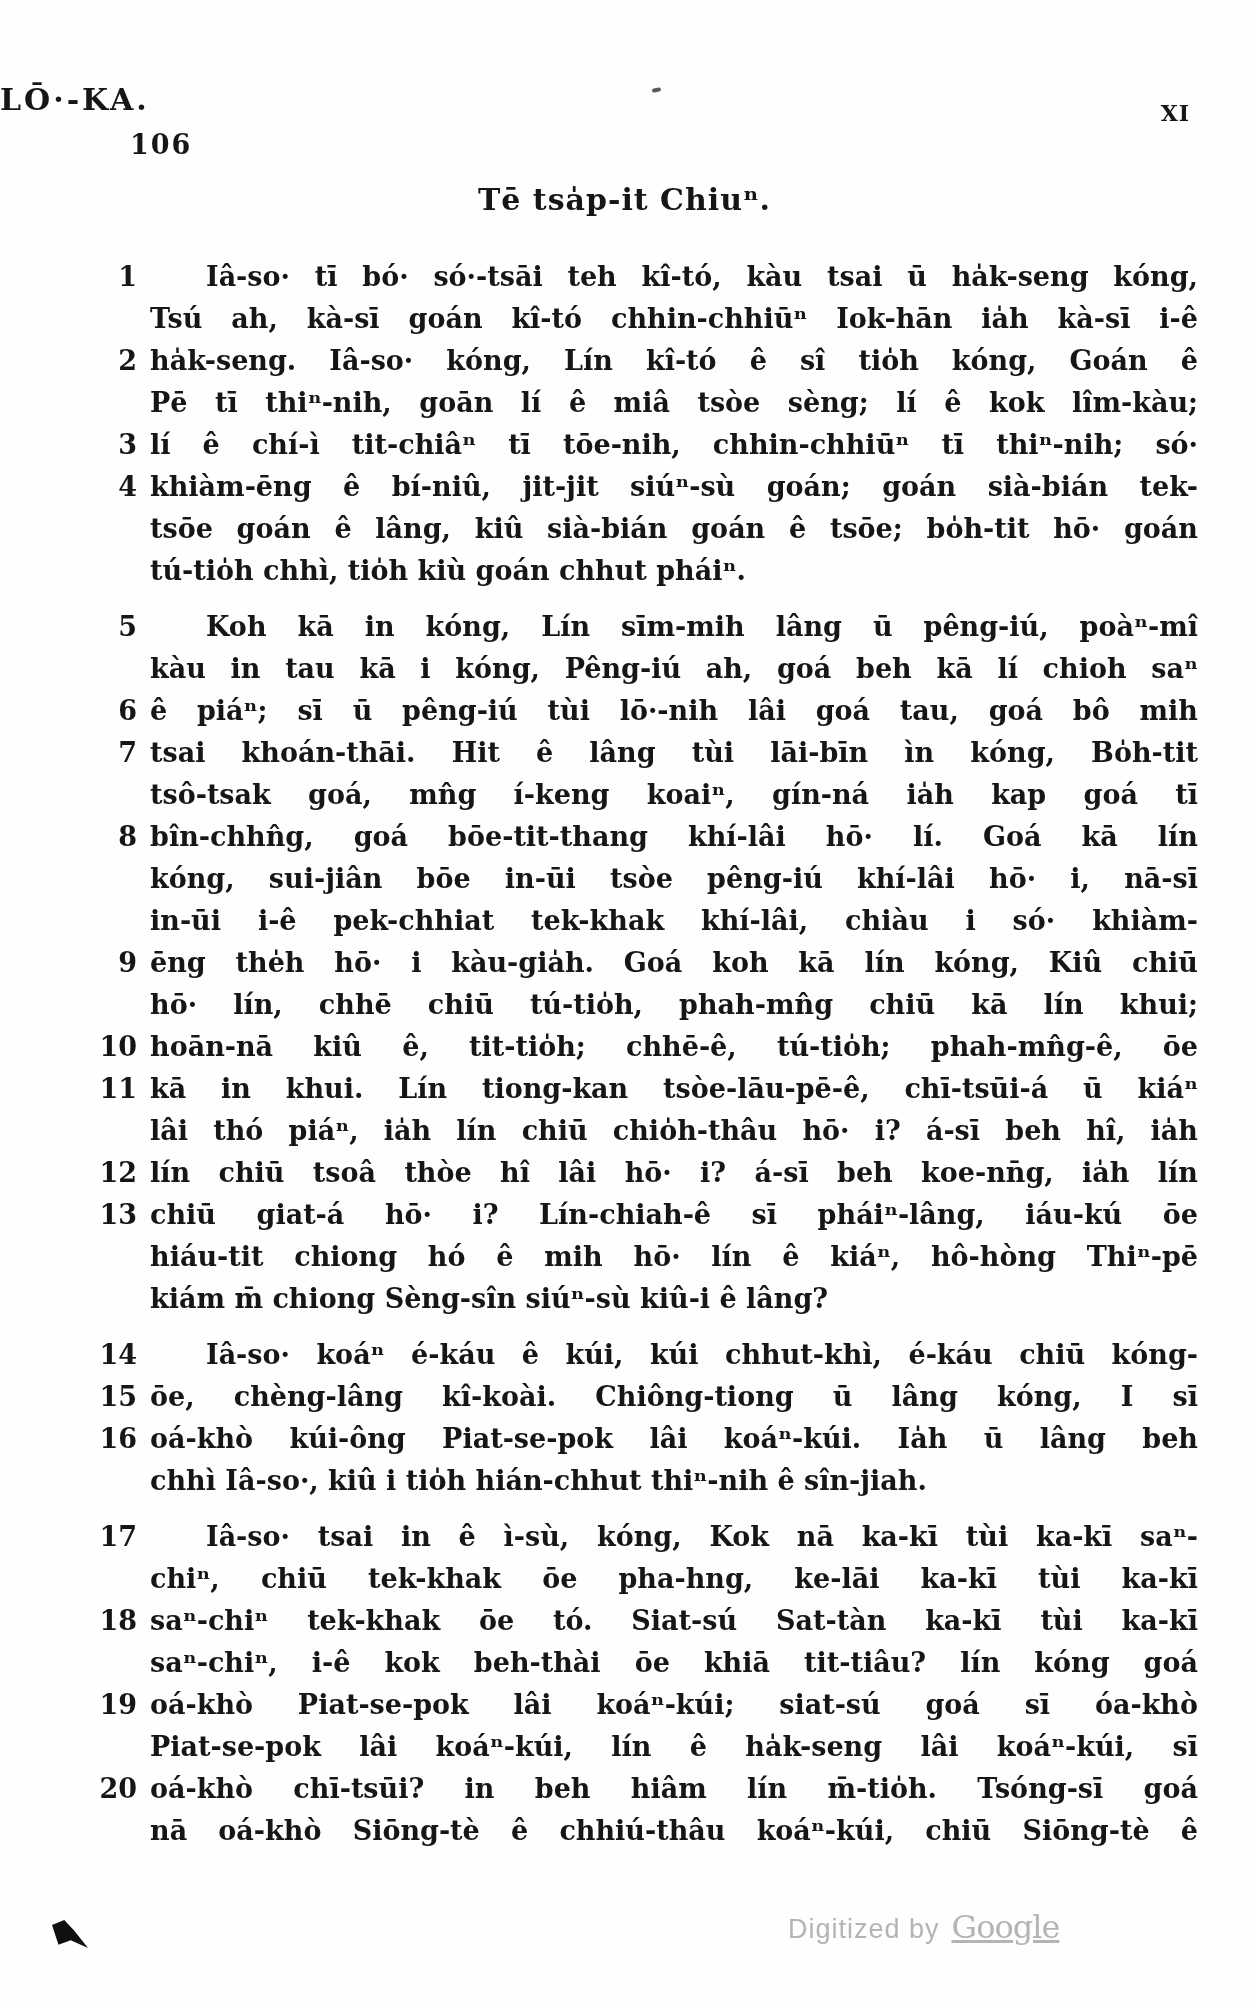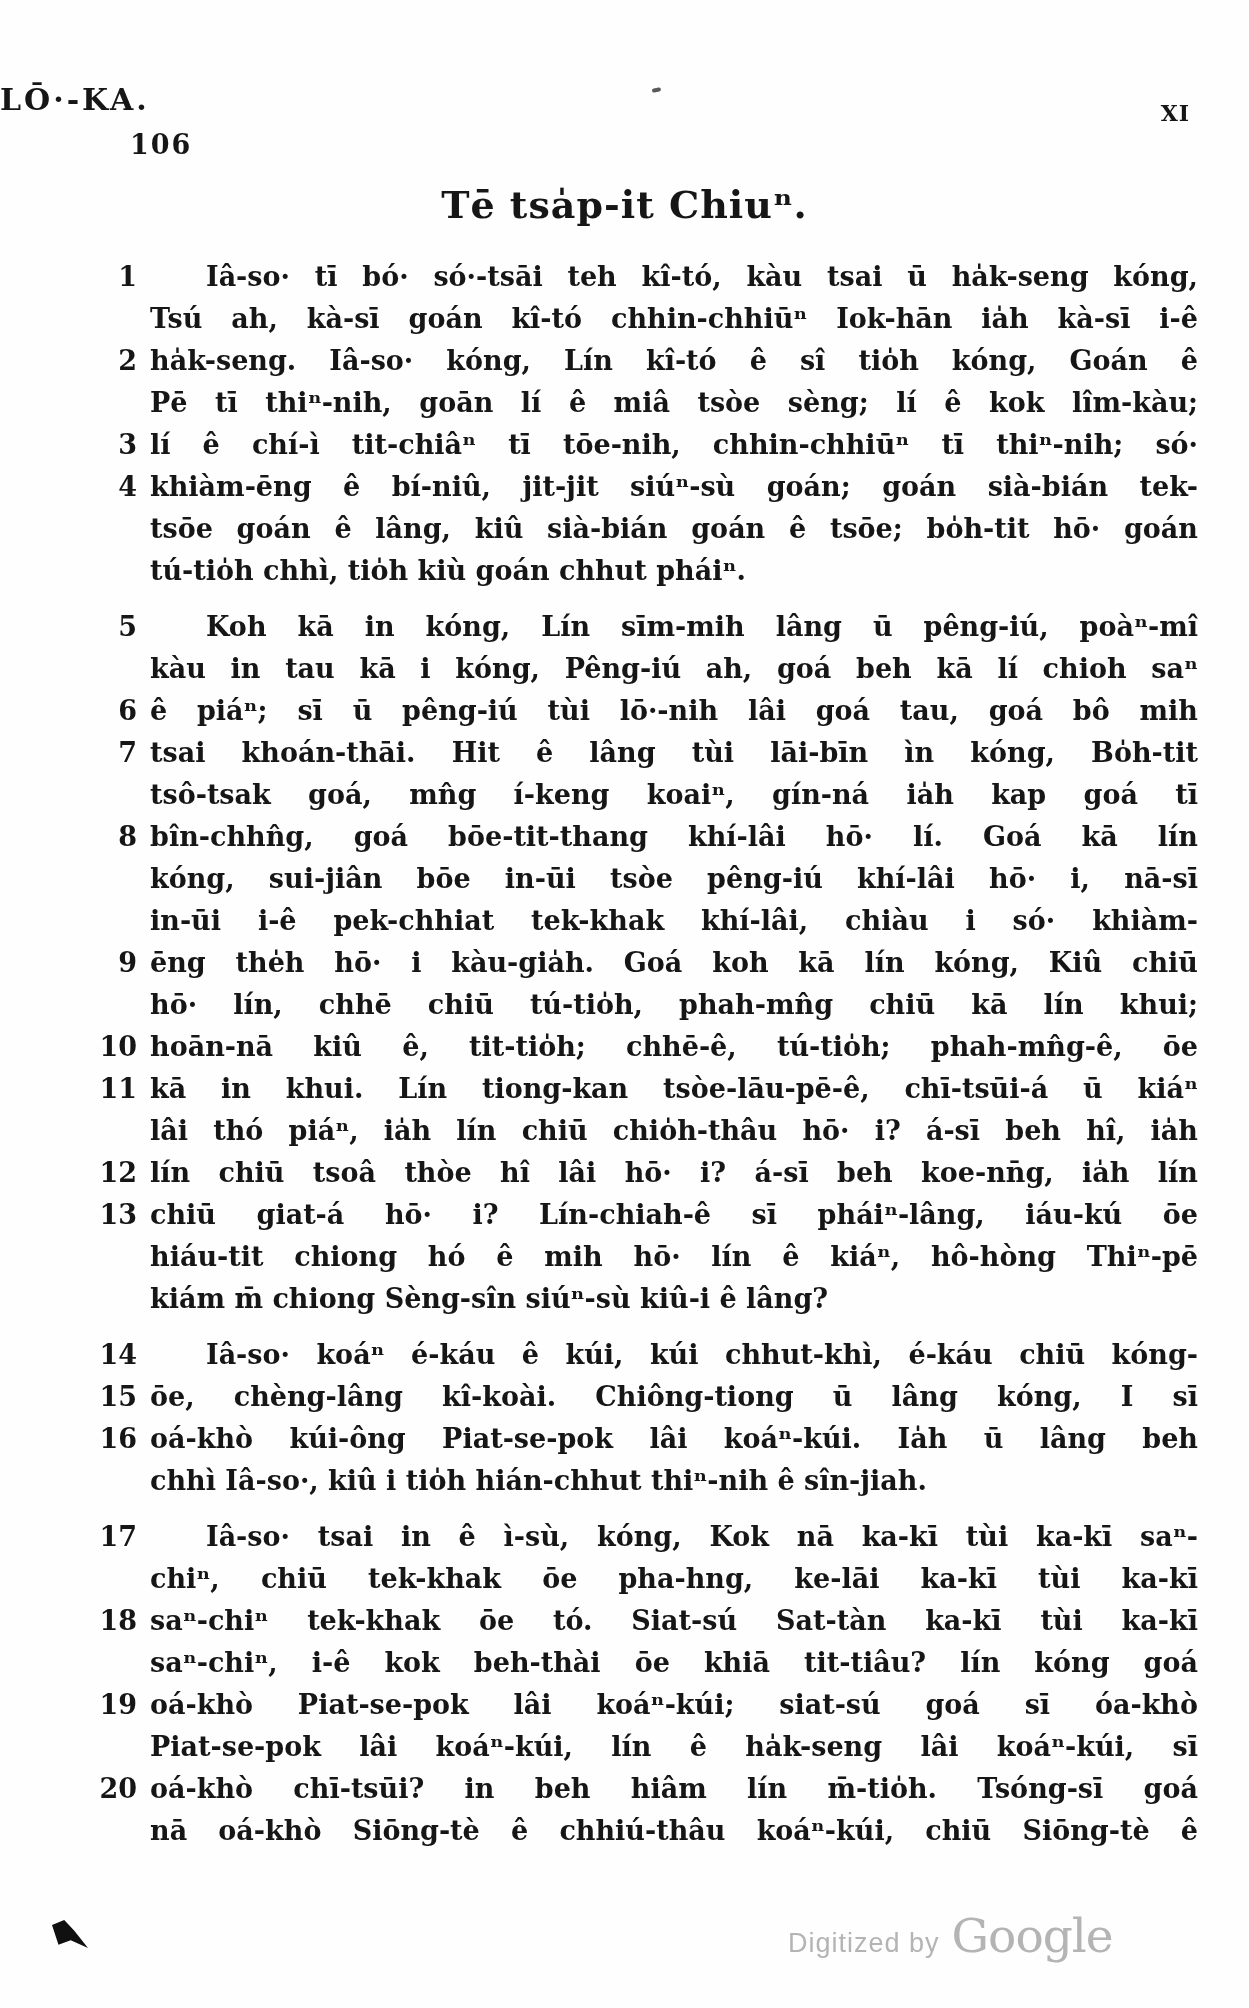--- a/index.html
+++ b/index.html
@@ -26,21 +26,21 @@
     position:absolute;right:59px;top:100px;
     font-size:22px;letter-spacing:1px;
   }
   .ink-speck{
     position:absolute;left:652px;top:88px;width:9px;height:4px;
     background:#5a5a5a;border-radius:2px;transform:rotate(-12deg);
   }
   
   .section-heading{
     position:absolute;left:0;top:182px;width:1249px;
-    text-align:center;font-size:38px;letter-spacing:1px;
+    text-align:center;font-size:30px;letter-spacing:1px;
   }
   
   .verse-block{
     position:absolute;left:88px;top:256px;width:1110px;
     font-size:27px;line-height:42px;
   }
   .line{display:flex;}
   .line.gap{margin-top:14px;}
   .vnum{
     flex:0 0 49px;text-align:right;
@@ -61,21 +61,21 @@
     position:absolute;left:788px;top:1908px;
     display:flex;align-items:baseline;gap:12px;
     color:#b4b4b4;font-weight:normal;
   }
   .wm-prefix{
     font-family:"Liberation Sans", sans-serif;
     font-size:27px;letter-spacing:1px;
   }
   .wm-logo{
     font-family:"DejaVu Serif", serif;
-    font-size:47px;letter-spacing:-1px;
+    font-size:32px;letter-spacing:-1px;text-decoration:underline;
   }
 </style>
 </head>
 <body>
 
 <div class="page">
 
   <div class="page-number">106</div>
 
   <div class="running-title">LŌ·-KA.</div>

